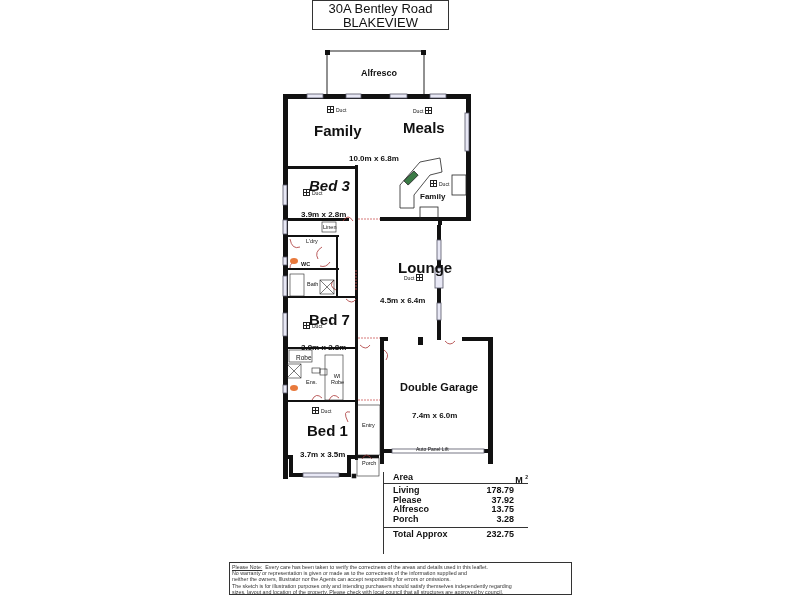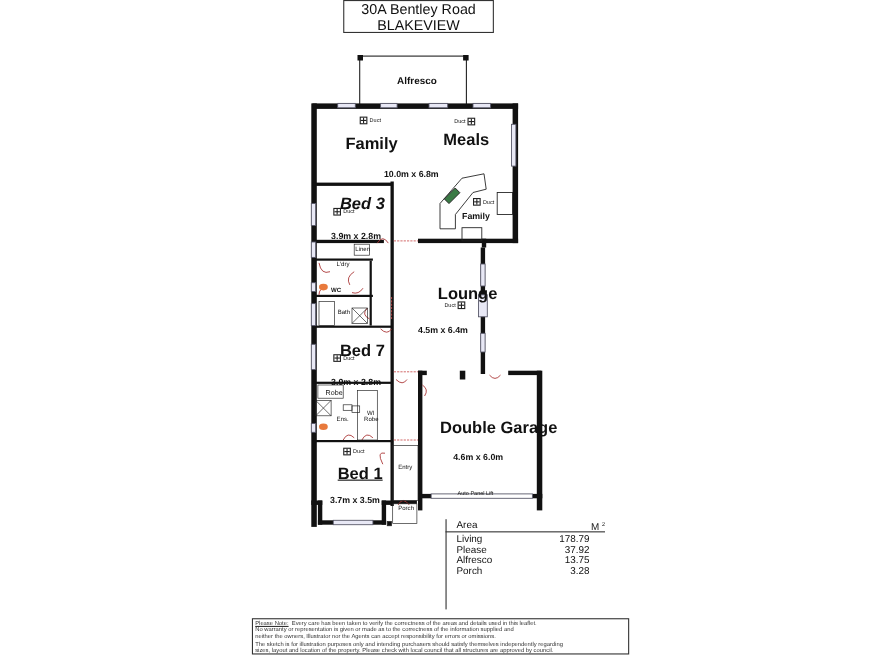--- a/index.html
+++ b/index.html
@@ -8,21 +8,21 @@
   .title div{line-height:14px;}
   svg.plan{position:absolute;left:0;top:0;}
   .lbl{position:absolute;font-weight:bold;font-size:9px;white-space:nowrap;}
   .lbl.big{font-size:15px;}
   .lbl.dim{font-weight:bold;font-size:8px;margin-top:12px;}
   .lbl.small{font-weight:normal;font-size:5.5px;}
   .duct{position:absolute;font-size:5px;white-space:nowrap;display:flex;align-items:center;gap:2px;}
   .duct .box{width:7px;height:7px;border:1px solid #222;box-sizing:border-box;position:relative;}
   .duct .box::before{content:"";position:absolute;left:2px;top:0;width:1px;height:5px;background:#222;}
   .duct .box::after{content:"";position:absolute;left:0;top:2px;width:5px;height:1px;background:#222;}
-  .area-table{position:absolute;left:405px;top:472px;width:145px;font-weight:normal;font-size:9px;}
+  .area-table{position:absolute;left:383px;top:472px;width:145px;font-weight:bold;font-size:9px;}
   .area-table .vline{position:absolute;left:0;top:0;width:1px;height:82px;background:#333;}
   .area-table .row{display:flex;justify-content:space-between;padding-left:10px;height:9.5px;line-height:9.5px;}
   .area-table .hdr{height:11px;line-height:11px;border-bottom:1px solid #333;margin-bottom:2px;}
   .area-table .hdr sup{font-size:5px;}
   .area-table .total{border-top:1px solid #333;margin-top:3px;padding-top:2px;height:11px;}
   .note{position:absolute;left:229px;top:562px;width:343px;height:33px;border:1px solid #333;box-sizing:border-box;font-size:5.3px;line-height:6.2px;padding:1px 2px;color:#333;}
   .note .pn{text-decoration:underline;}
 </style>
 </head>
 <body>
@@ -188,29 +188,29 @@
 <div class="lbl big" style="left:309px;top:311px;">Bed 7</div>
 <div class="duct" style="left:303px;top:322px;">
     <span class="box"></span>
     <span>Duct</span>
   </div>
 <div class="lbl dim" style="left:301px;top:331px;">3.9m x 2.8m</div>
 <div class="lbl small" style="left:296px;top:354px;font-size:6.5px;">Robe</div>
 <div class="lbl small" style="left:306px;top:379px;">Ens.</div>
 <div class="lbl small" style="left:331px;top:373px;width:12px;white-space:normal;text-align:center;line-height:6px;">WI Robe</div>
 
-<div class="lbl big" style="left:400px;top:381px;font-size:15px;">Double Garage</div>
-<div class="lbl dim" style="left:412px;top:399px;">4.6m x 6.0m</div>
+<div class="lbl big" style="left:400px;top:381px;font-size:11px;">Double Garage</div>
+<div class="lbl dim" style="left:412px;top:399px;">7.4m x 6.0m</div>
 <div class="lbl small" style="left:416px;top:446px;font-size:5px;">Auto Panel Lift</div>
 
 <div class="duct" style="left:312px;top:407px;">
     <span class="box"></span>
     <span>Duct</span>
   </div>
-<div class="lbl big" style="left:307px;top:422px;text-decoration:underline;">Bed 1</div>
+<div class="lbl big" style="left:307px;top:422px;">Bed 1</div>
 <div class="lbl dim" style="left:300px;top:438px;">3.7m x 3.5m</div>
 <div class="lbl small" style="left:362px;top:422px;">Entry</div>
 <div class="lbl small" style="left:362px;top:460px;">Porch</div>
 
 <div class="area-table">
   <div class="vline"></div>
   <div class="row hdr">
     <span>Area</span>
     <span><span>M</span> <sup>2</sup></span>
   </div>
@@ -222,20 +222,24 @@
       <span>Please</span>
       <span style="padding-right:14px">37.92</span>
     </div>
   <div class="row">
       <span>Alfresco</span>
       <span style="padding-right:14px">13.75</span>
     </div>
   <div class="row">
       <span>Porch</span>
       <span style="padding-right:14px">3.28</span>
+    </div>
+  <div class="row total">
+      <span>Total Approx</span>
+      <span style="padding-right:14px">232.75</span>
     </div>
 </div>
 
 <div class="note">
   <div><span class="pn">Please Note:</span>&nbsp;&nbsp;<span>Every care has been taken to verify the correctness of the areas and details used in this leaflet.</span></div>
   <div>No warranty or representation is given or made as to the correctness of the information supplied and</div>
   <div>neither the owners, Illustrator nor the Agents can accept responsibility for errors or omissions.</div>
   <div>The sketch is for illustration purposes only and intending purchasers should satisfy themselves independently regarding</div>
   <div>sizes, layout and location of the property. Please check with local council that all structures are approved by council.</div>
 </div>

